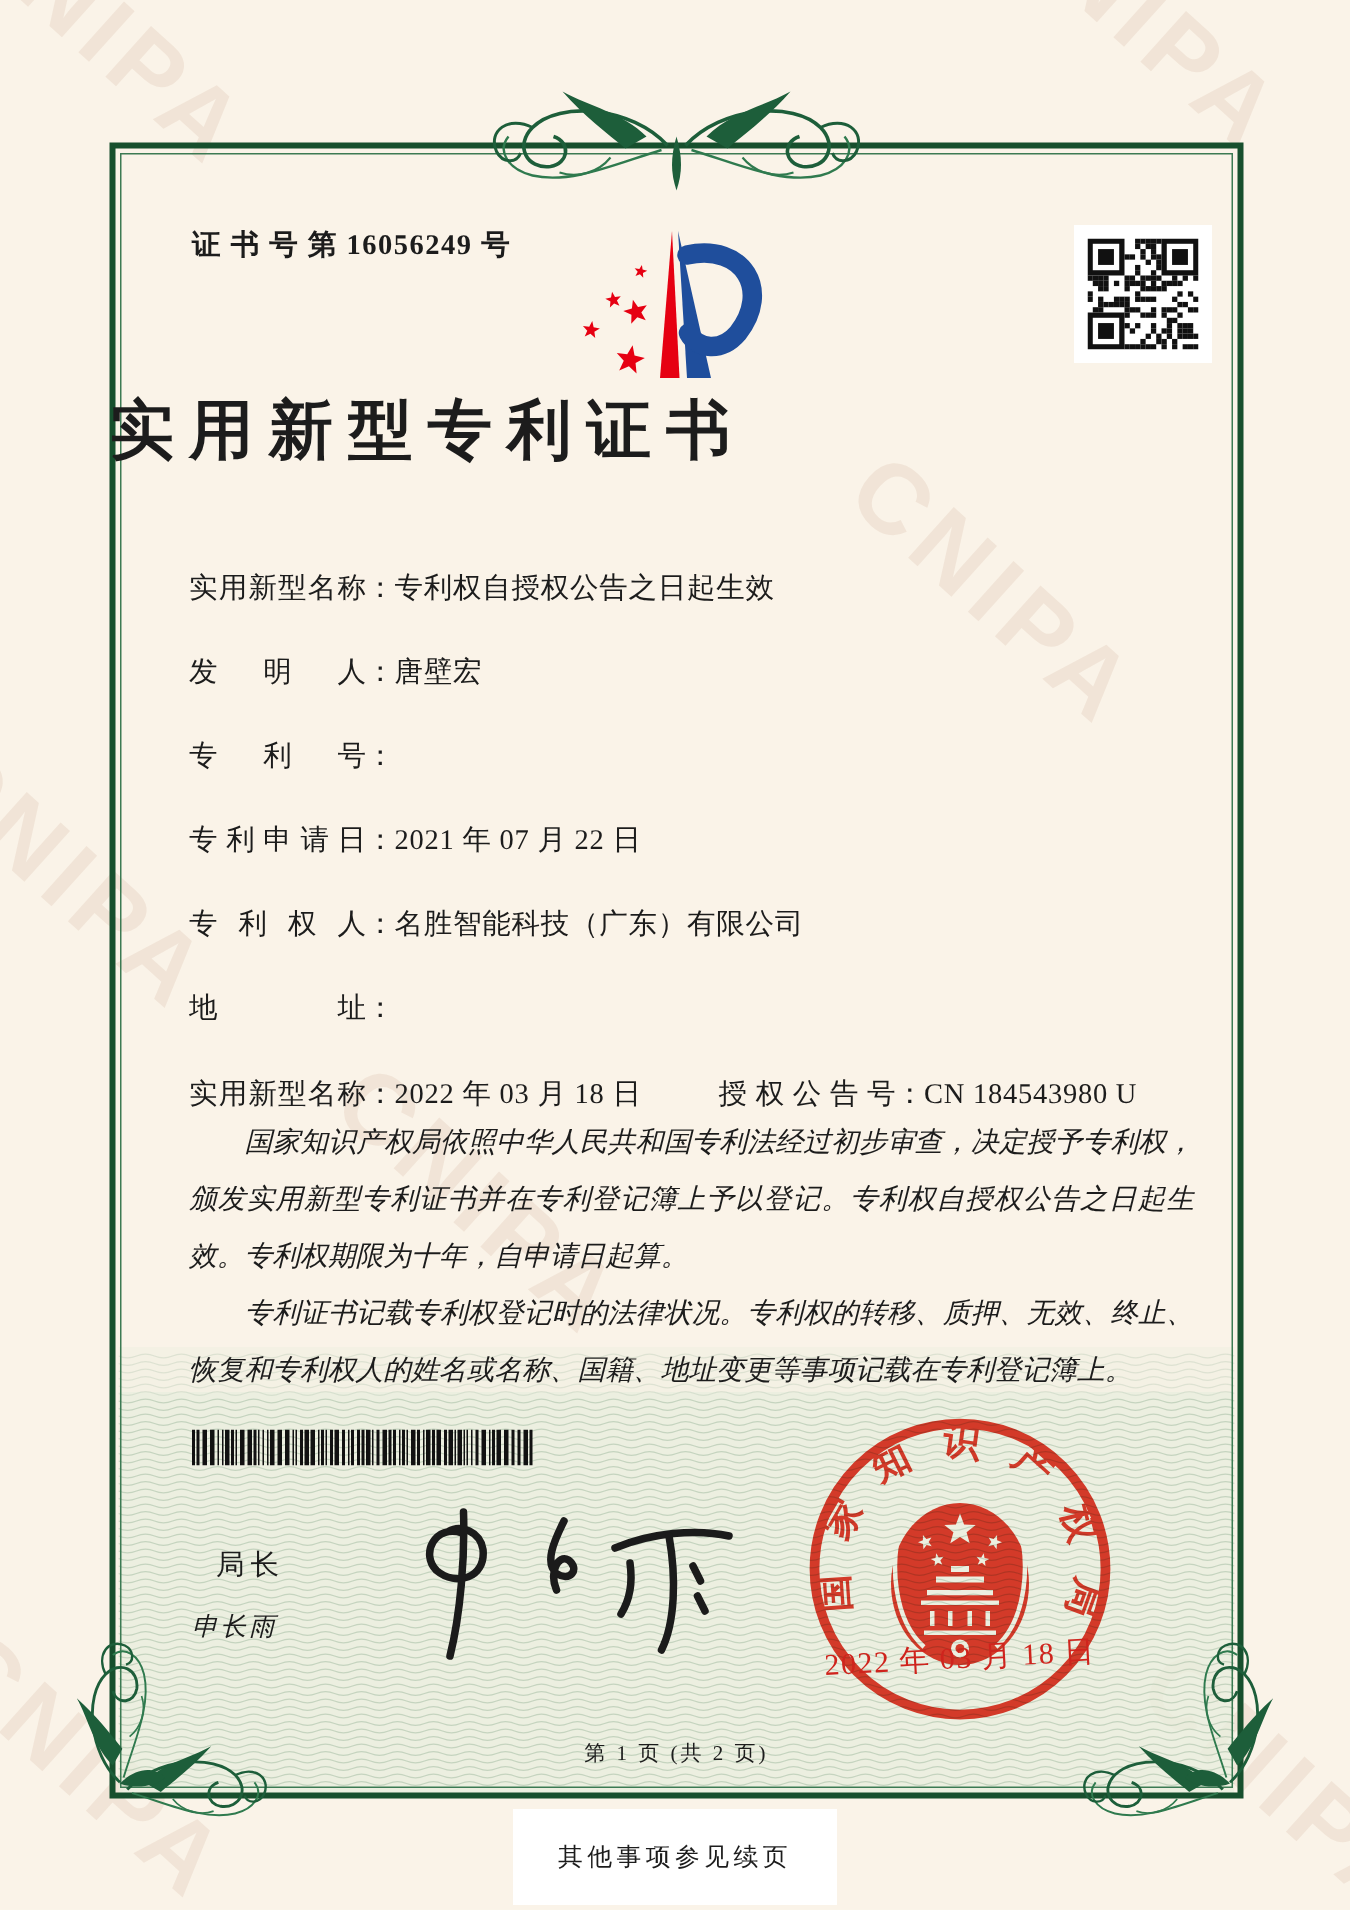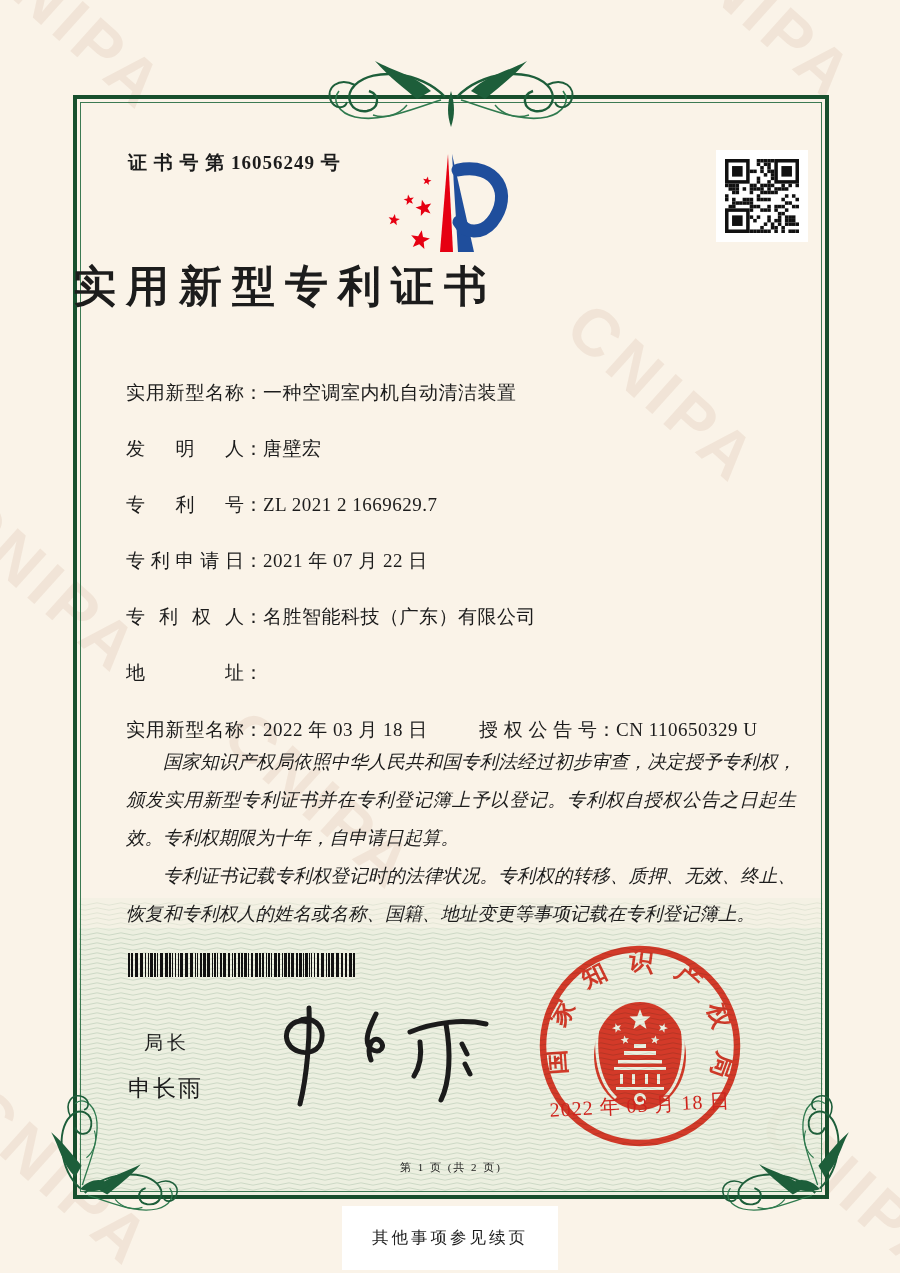--- a/index.html
+++ b/index.html
@@ -50,30 +50,30 @@
   .frow-address .fvalue{display:inline-block;width:488px;}
   .frow-grant{margin-top:28px;margin-bottom:0;}
   .frow-grant .gv1{display:inline-block;width:216px;flex:none;letter-spacing:0.5px;}
   .paras{
     position:absolute;left:126px;top:744px;width:670px;z-index:4;
     font-size:18.5px;line-height:2.05;text-align:justify;font-style:italic;
   }
   .paras p{margin:0;text-indent:2em;}
   .barcode{position:absolute;left:128px;top:953px;z-index:4;}
   .director-title{position:absolute;left:128px;top:1030px;font-size:19px;letter-spacing:4px;z-index:4;margin-left:16px;}
-  .director-name{position:absolute;left:128px;top:1073px;font-size:23px;letter-spacing:2px;z-index:4;}
+  .director-name{position:absolute;left:128px;top:1073px;font-size:17px;letter-spacing:2px;z-index:4;font-style:italic;}
   .signature{position:absolute;left:250px;top:1002px;z-index:5;}
   .seal{position:absolute;left:532px;top:938px;z-index:5;mix-blend-mode:multiply;}
   .seal-date{
     position:absolute;left:530px;top:1092px;width:220px;text-align:center;
     font-size:20px;color:#cf241d;letter-spacing:1px;transform:rotate(-3deg);z-index:6;
   }
   .pageinfo{
     position:absolute;left:73px;top:1160px;width:756px;text-align:center;
-    font-size:11px;letter-spacing:2px;z-index:4;
+    font-size:14px;letter-spacing:2px;z-index:4;
   }
   .footnote-box{
     position:absolute;left:50%;top:1206px;transform:translateX(-50%);
     background:#ffffff;padding:21px 30px;z-index:4;
   }
   .footnote{font-size:16.5px;letter-spacing:3px;}
 </style>
 </head>
 <body>
 
@@ -341,31 +341,30 @@
         <rect x="7.0476190476190474" y="56.38095238095238" width="10.571428571428571" height="10.571428571428571" fill="#111"></rect>
       </svg>
   </div>
 
   <h1 class="title">实用新型专利证书</h1>
 
   <div class="fields">
     <div class="frow">
       <span class="flabel">实用新型名称</span>
         <span class="fcolon">：</span>
-      <span class="fvalue">一种空调室内机自动清洁装置</span>
+      <span class="fvalue">专利权自授权公告之日起生效</span>
     </div>
     <div class="frow">
       <span class="flabel">发明人</span>
         <span class="fcolon">：</span>
       <span class="fvalue">唐壁宏</span>
     </div>
     <div class="frow">
       <span class="flabel">专利号</span>
         <span class="fcolon">：</span>
-      <span class="fvalue">ZL 2021 2 1669629.7</span>
     </div>
     <div class="frow">
       <span class="flabel">专利申请日</span>
         <span class="fcolon">：</span>
       <span class="fvalue">2021 年 07 月 22 日</span>
     </div>
     <div class="frow">
       <span class="flabel">专利权人</span>
         <span class="fcolon">：</span>
       <span class="fvalue">名胜智能科技（广东）有限公司</span>
@@ -373,21 +372,21 @@
     <div class="frow frow-address">
       <span class="flabel">地址</span>
         <span class="fcolon">：</span>
     </div>
     <div class="frow frow-grant">
       <span class="flabel">实用新型名称</span>
         <span class="fcolon">：</span>
       <span class="gv1">2022 年 03 月 18 日</span>
       <span class="flabel">授权公告号</span>
         <span class="fcolon">：</span>
-      <span class="fvalue">CN 110650329 U</span>
+      <span class="fvalue">CN 184543980 U</span>
     </div>
   </div>
 
   <div class="paras">
     <p>国家知识产权局依照中华人民共和国专利法经过初步审查，决定授予专利权，颁发实用新型专利证书并在专利登记簿上予以登记。专利权自授权公告之日起生效。专利权期限为十年，自申请日起算。</p>
     <p>专利证书记载专利权登记时的法律状况。专利权的转移、质押、无效、终止、恢复和专利权人的姓名或名称、国籍、地址变更等事项记载在专利登记簿上。</p>
   </div>
 
   <svg class="barcode" id="barcode" width="232" height="24">
       <rect x="0" y="0" width="2" height="24" fill="#111"></rect>

